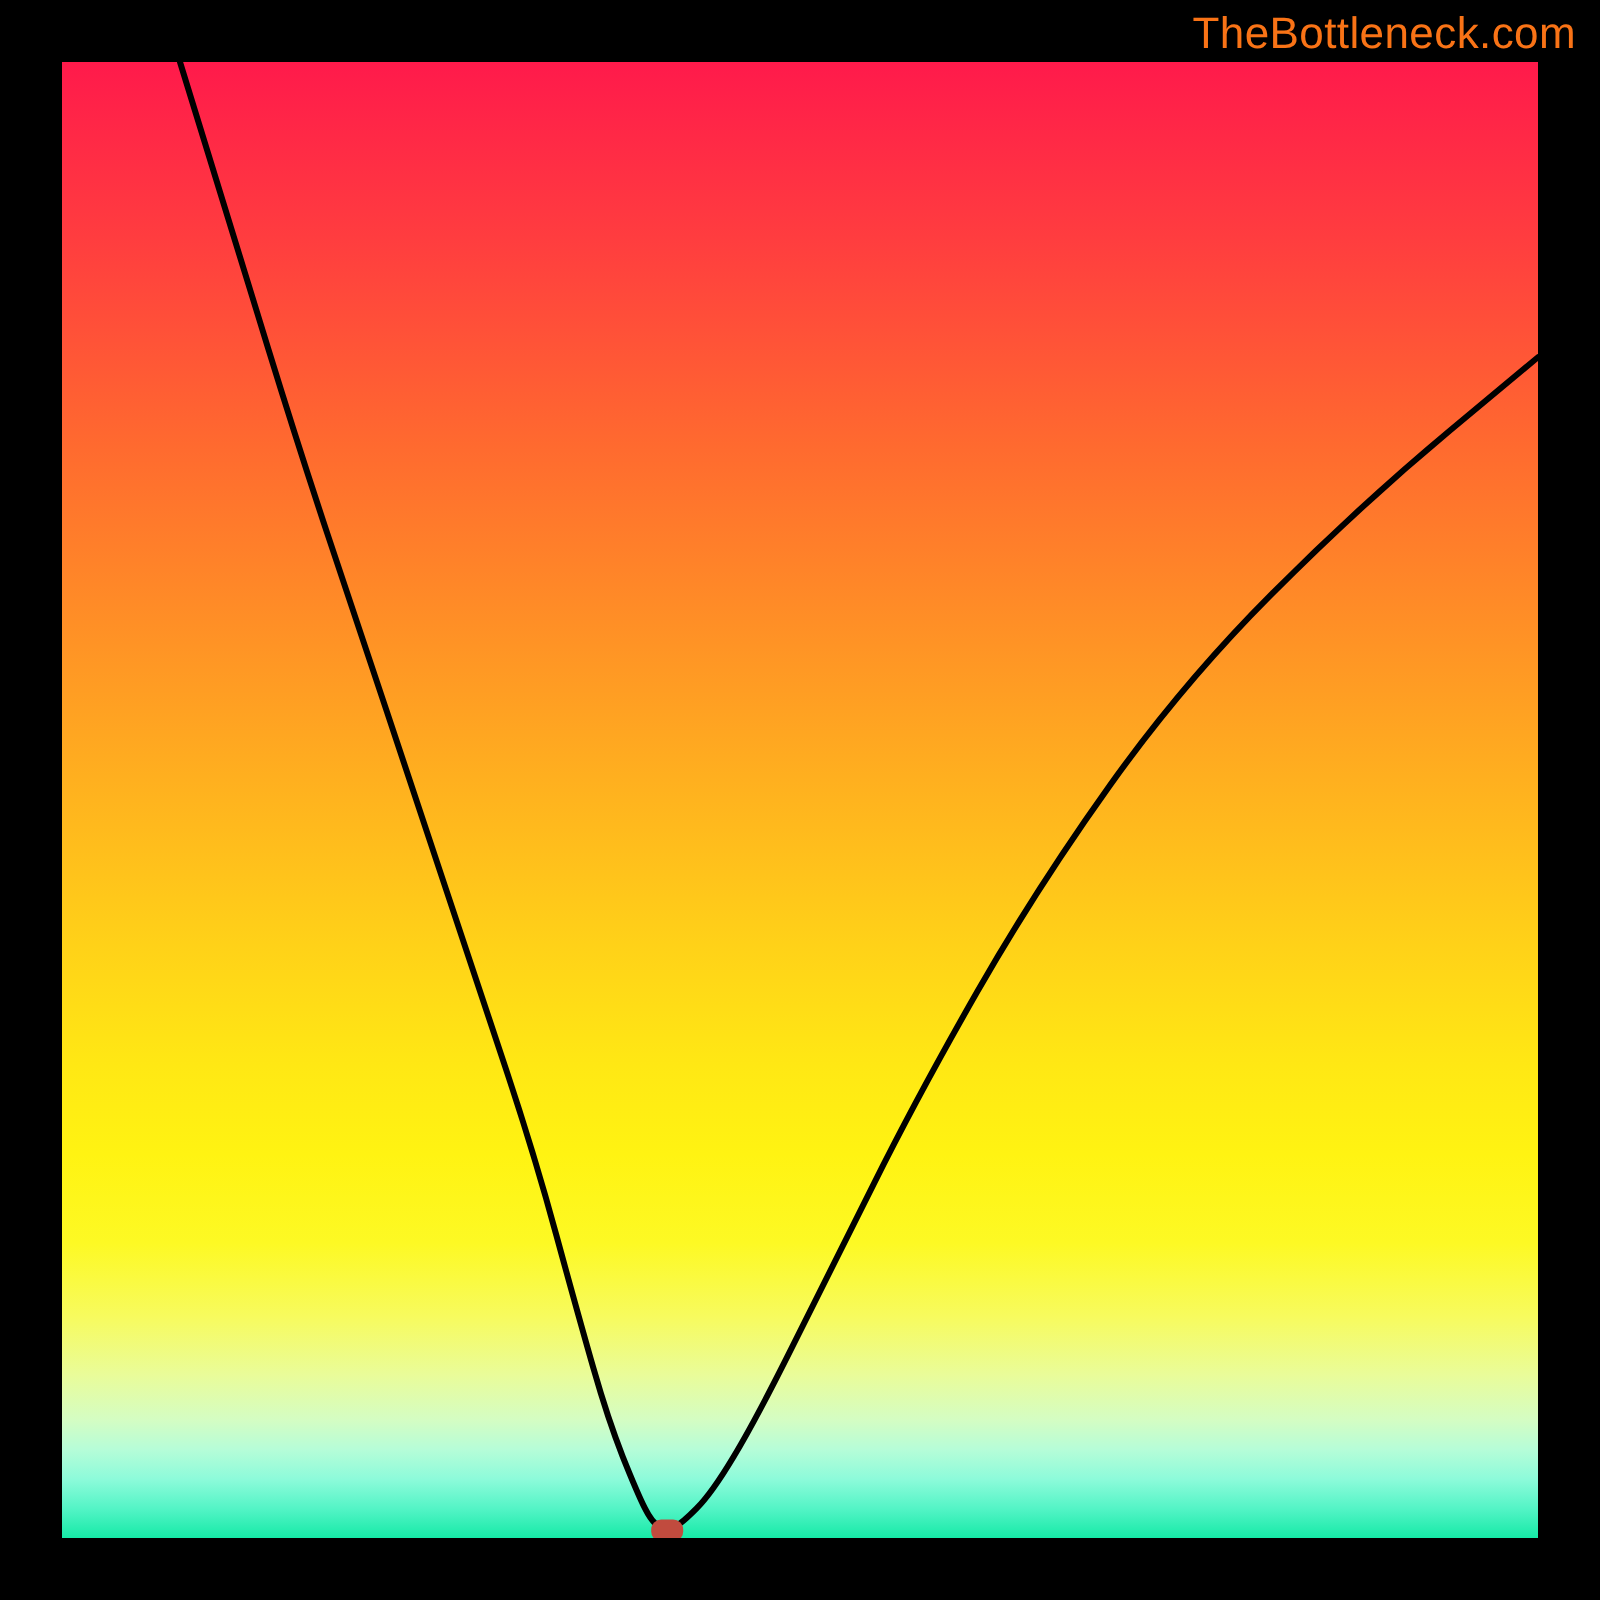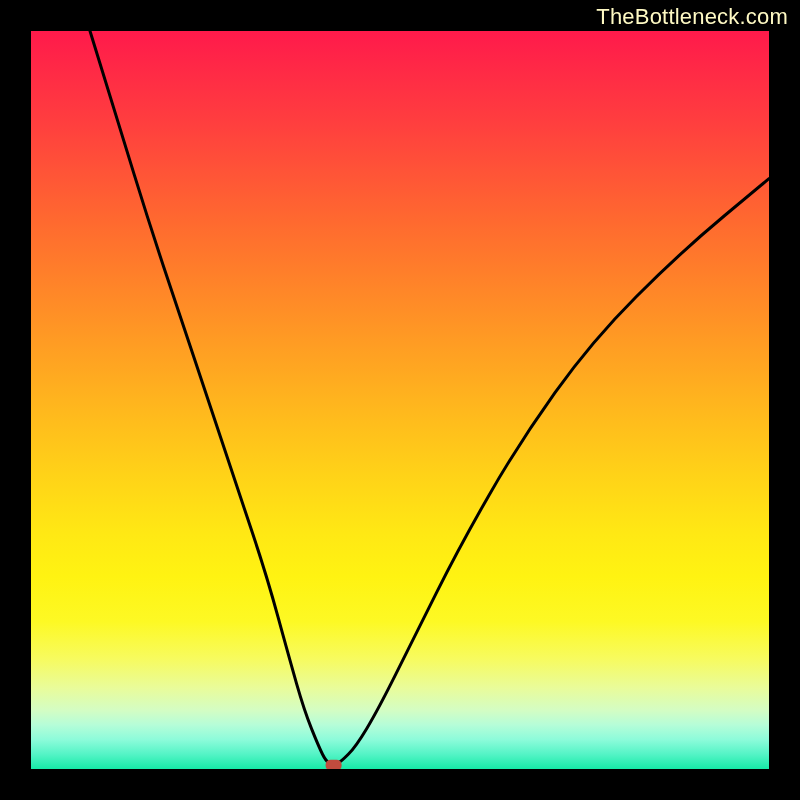--- a/index.html
+++ b/index.html
@@ -42,21 +42,21 @@
       #b6fdd8 94%,
       #8dfbda 96%,
       #54f4c6 98%,
       #16eaa7 100%
     );
   }
   .watermark {
     position: absolute;
     top: 4px;
     right: 12px;
-    color: #fef9c3;
+    color: #f97316;
     font-size: 22px;
     font-weight: 500;
     letter-spacing: 0.2px;
     user-select: none;
   }
   .curve-svg {
     position: absolute;
     top: 0;
     left: 0;
     width: 738px;

